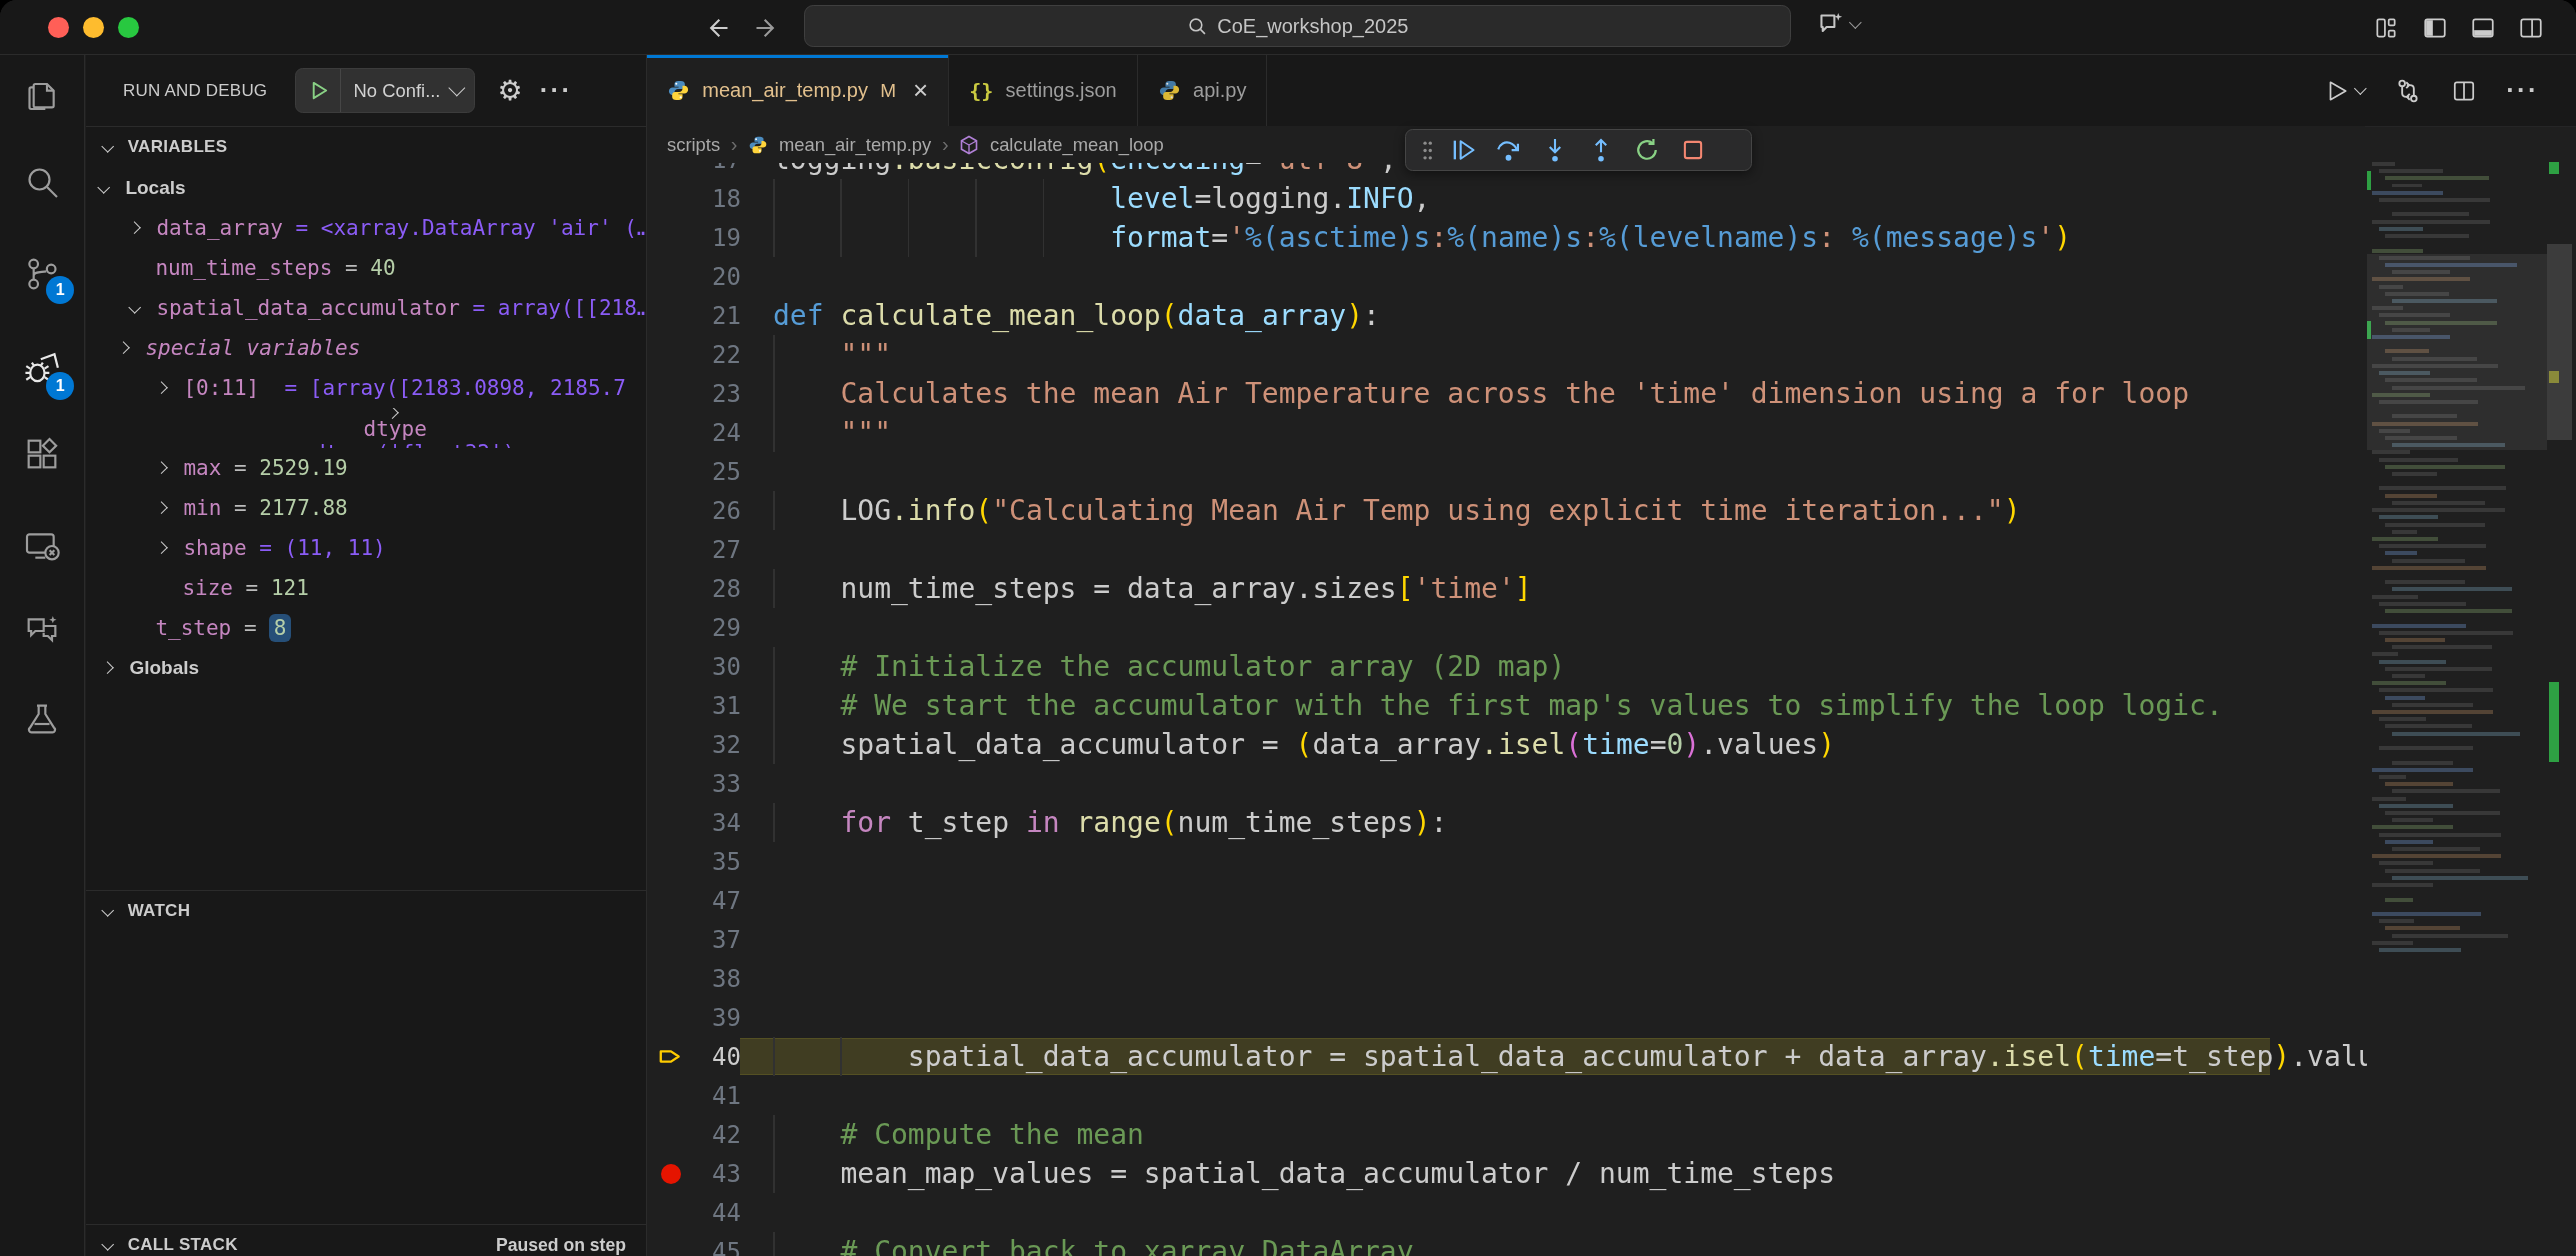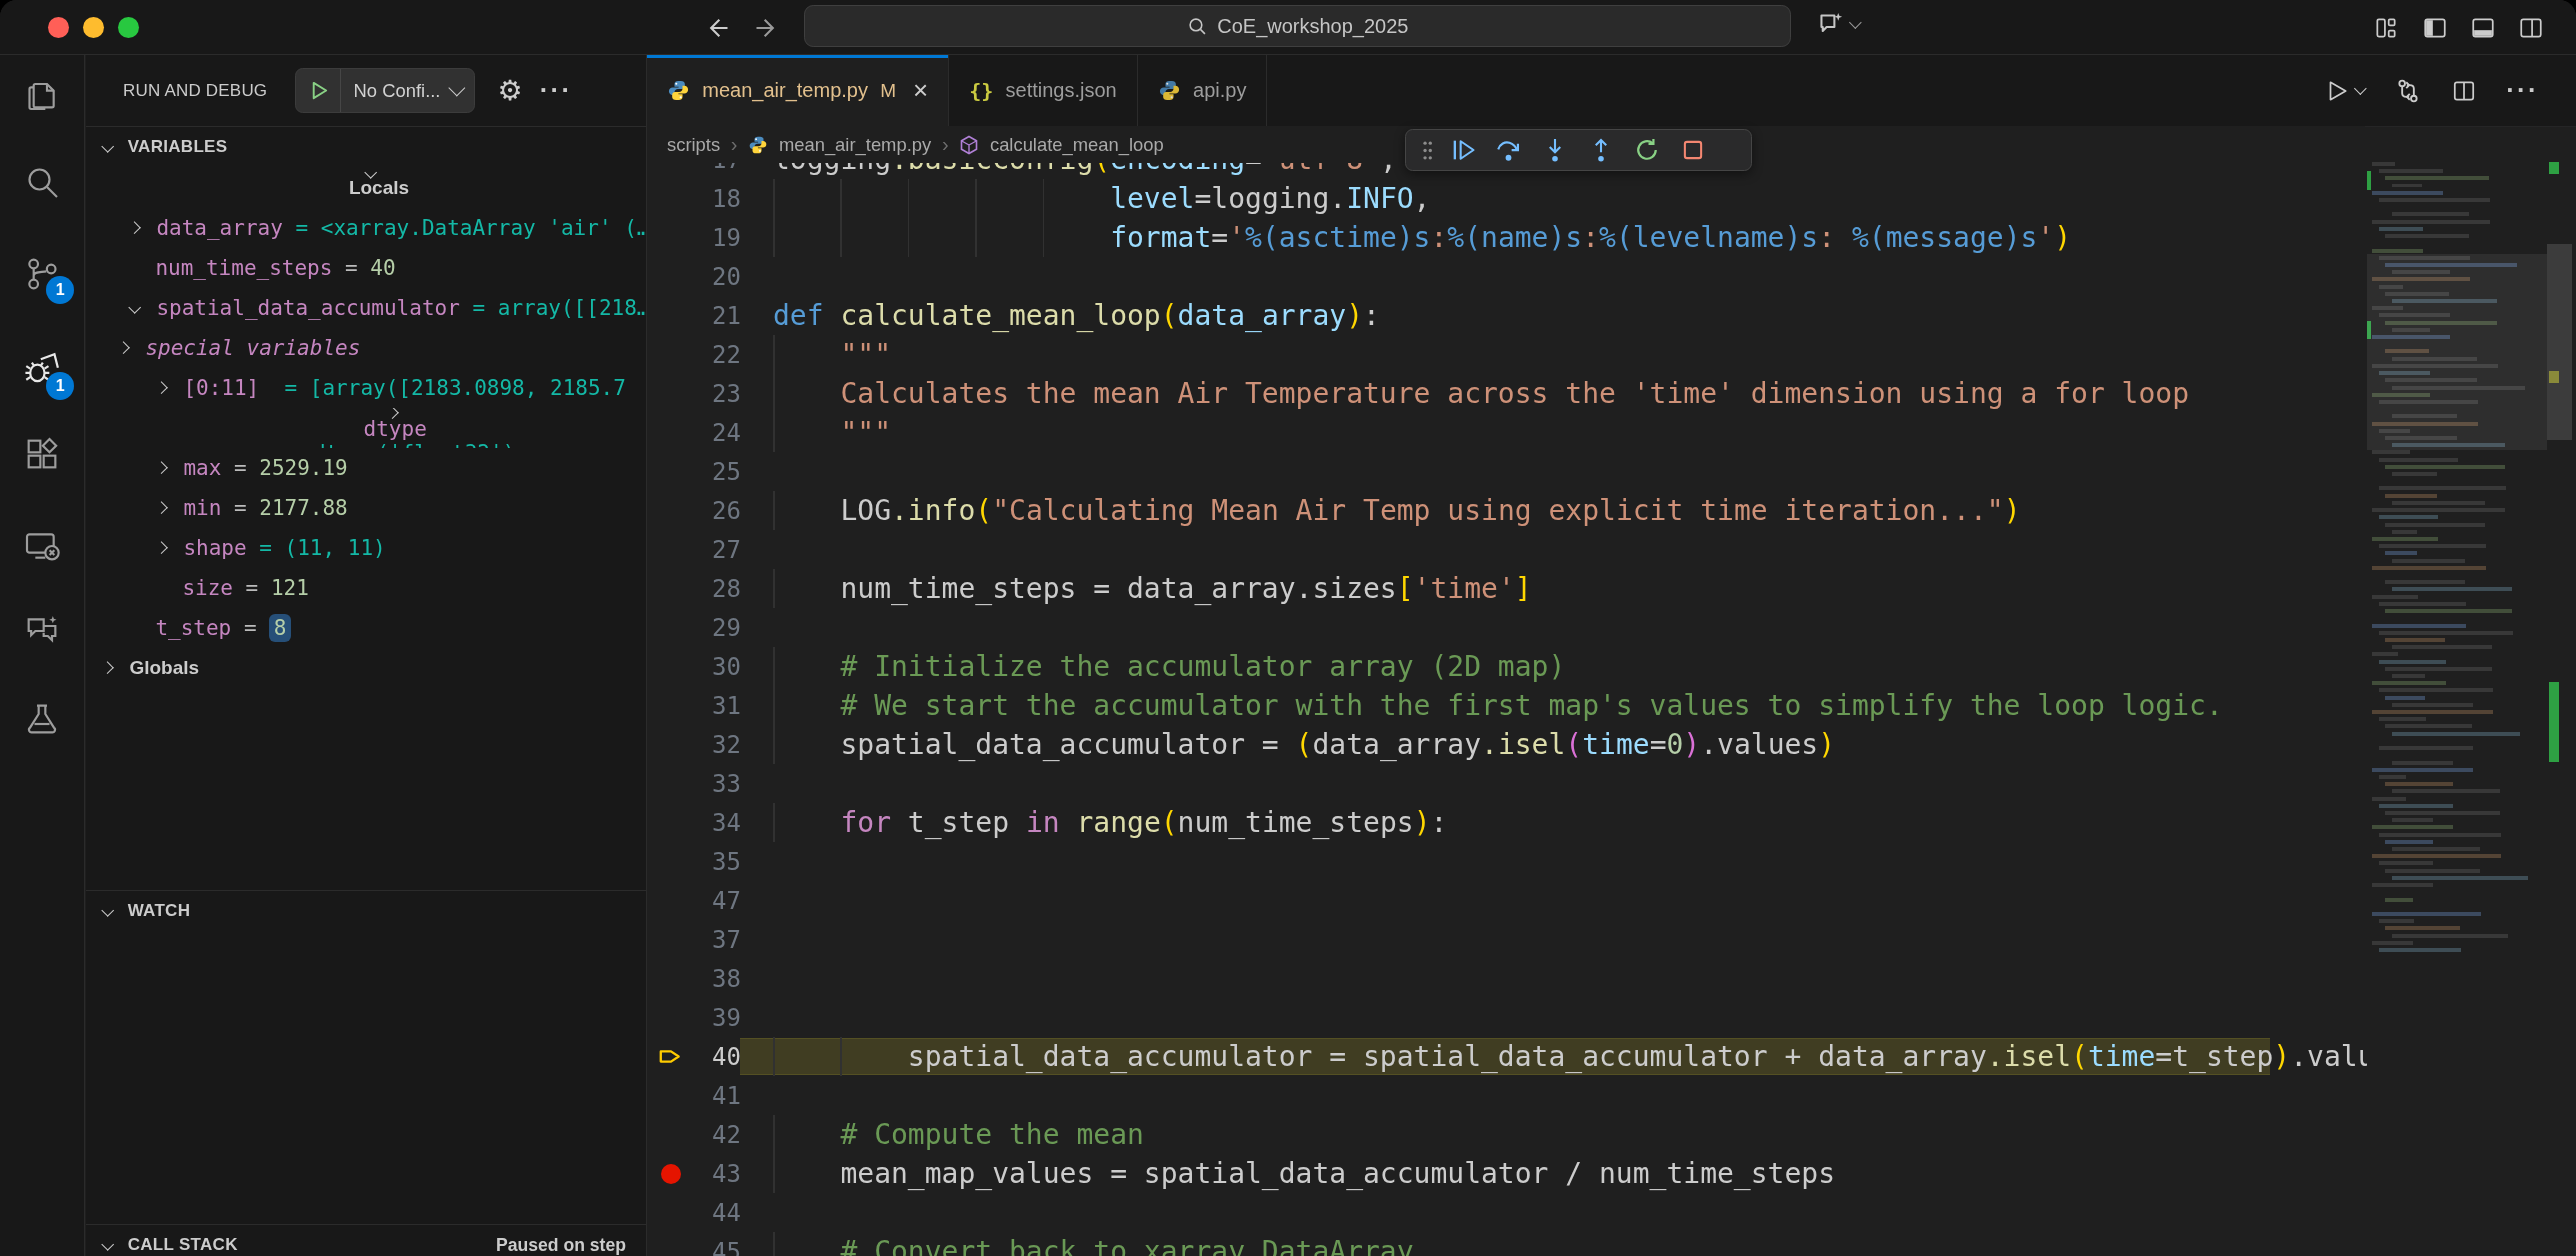--- a/index.html
+++ b/index.html
@@ -40,21 +40,21 @@
   .chev.down{transform:rotate(45deg);}
   .chev.right{transform:rotate(-45deg);}
   .chev.none{border:none;}
   #variables-head{top:71px;}
   #var-rows{position:absolute;left:0;top:113px;width:100%;}
   .vrow{height:40px;display:flex;align-items:center;font-family:"DejaVu Sans Mono",monospace;font-size:21px;white-space:pre;overflow:hidden;}
   .vrow .chev{margin-right:17px;}
   .vname{color:#c586c0;}
   .vhdr{color:#cccccc;font-family:"Liberation Sans",sans-serif;font-weight:bold;font-size:19px;}
   .veq{color:#bbbbbb;}
-  .vval{color:#14b8a6;}
+  .vval{color:#8b5cf6;}
   .vval.num{color:#b5cea8;}
   .vval.boxed{background:#264f78;border-radius:6.1px;padding:2.3px 4.6px;}
   #watch-head{top:835px;}
   #callstack-head{top:1169px;justify-content:flex-start;}
   #cs-status{margin-left:auto;margin-right:20px;font-size:17.6px;font-weight:bold;color:#cccccc;}
   
   #editor{position:absolute;left:647px;top:55px;right:0;bottom:0;background:#1f1f1f;}
   #tabbar{position:absolute;left:0;top:0;right:0;height:71px;background:#181818;display:flex;border-bottom:1.5px solid #252526;}
   .tab{height:71px;display:flex;align-items:center;padding:0 20px;gap:12.3px;border-right:1.5px solid #2b2b2b;font-size:20px;color:#9d9d9d;background:#181818;position:relative;}
   .tab.active{background:#1f1f1f;color:#e2c08d;}
@@ -240,21 +240,21 @@
       </div>
       <span id="sb-gear">⚙</span>
       <span id="sb-dots">···</span>
     </div>
 
     <div class="section-head" id="variables-head">
       <span class="chev down" style="margin:0 15.3px 0 17px;"></span>
       <span class="lbl">VARIABLES</span>
     </div>
     <div id="var-rows">
-        <div class="vrow" style="padding-left: 26px; flex-direction: column;"><span class="chev down"></span><span class="vhdr">Locals</span></div>
+        <div class="vrow" style="padding-left: 13px;"><span class="chev down"></span><span class="vhdr">Locals</span></div>
         <div class="vrow" style="padding-left: 44px;"><span class="chev right"></span><span class="vname">data_array </span><span class="vval">= &lt;xarray.DataArray 'air' (…</span></div>
         <div class="vrow" style="padding-left: 44px;"><span class="chev none"></span><span class="vname">num_time_steps </span><span class="veq">= </span><span class="vval num">40</span></div>
         <div class="vrow" style="padding-left: 44px;"><span class="chev down"></span><span class="vname">spatial_data_accumulator </span><span class="vval">= array([[218…</span></div>
         <div class="vrow" style="padding-left: 33px; font-style: italic;"><span class="chev right"></span><span class="vname">special variables </span><span class="vval"></span></div>
         <div class="vrow" style="padding-left: 71px;"><span class="chev right"></span><span class="vname">[0:11]  </span><span class="vval">= [array([2183.0898, 2185.7  …</span></div>
         <div class="vrow" style="padding-left: 71px; flex-direction: column;"><span class="chev right"></span><span class="vname">dtype </span><span class="vval">= dtype('float32')</span></div>
         <div class="vrow" style="padding-left: 71px;"><span class="chev right"></span><span class="vname">max </span><span class="veq">= </span><span class="vval num">2529.19</span></div>
         <div class="vrow" style="padding-left: 71px;"><span class="chev right"></span><span class="vname">min </span><span class="veq">= </span><span class="vval num">2177.88</span></div>
         <div class="vrow" style="padding-left: 71px;"><span class="chev right"></span><span class="vname">shape </span><span class="vval">= (11, 11)</span></div>
         <div class="vrow" style="padding-left: 71px;"><span class="chev none"></span><span class="vname">size </span><span class="veq">= </span><span class="vval num">121</span></div>

